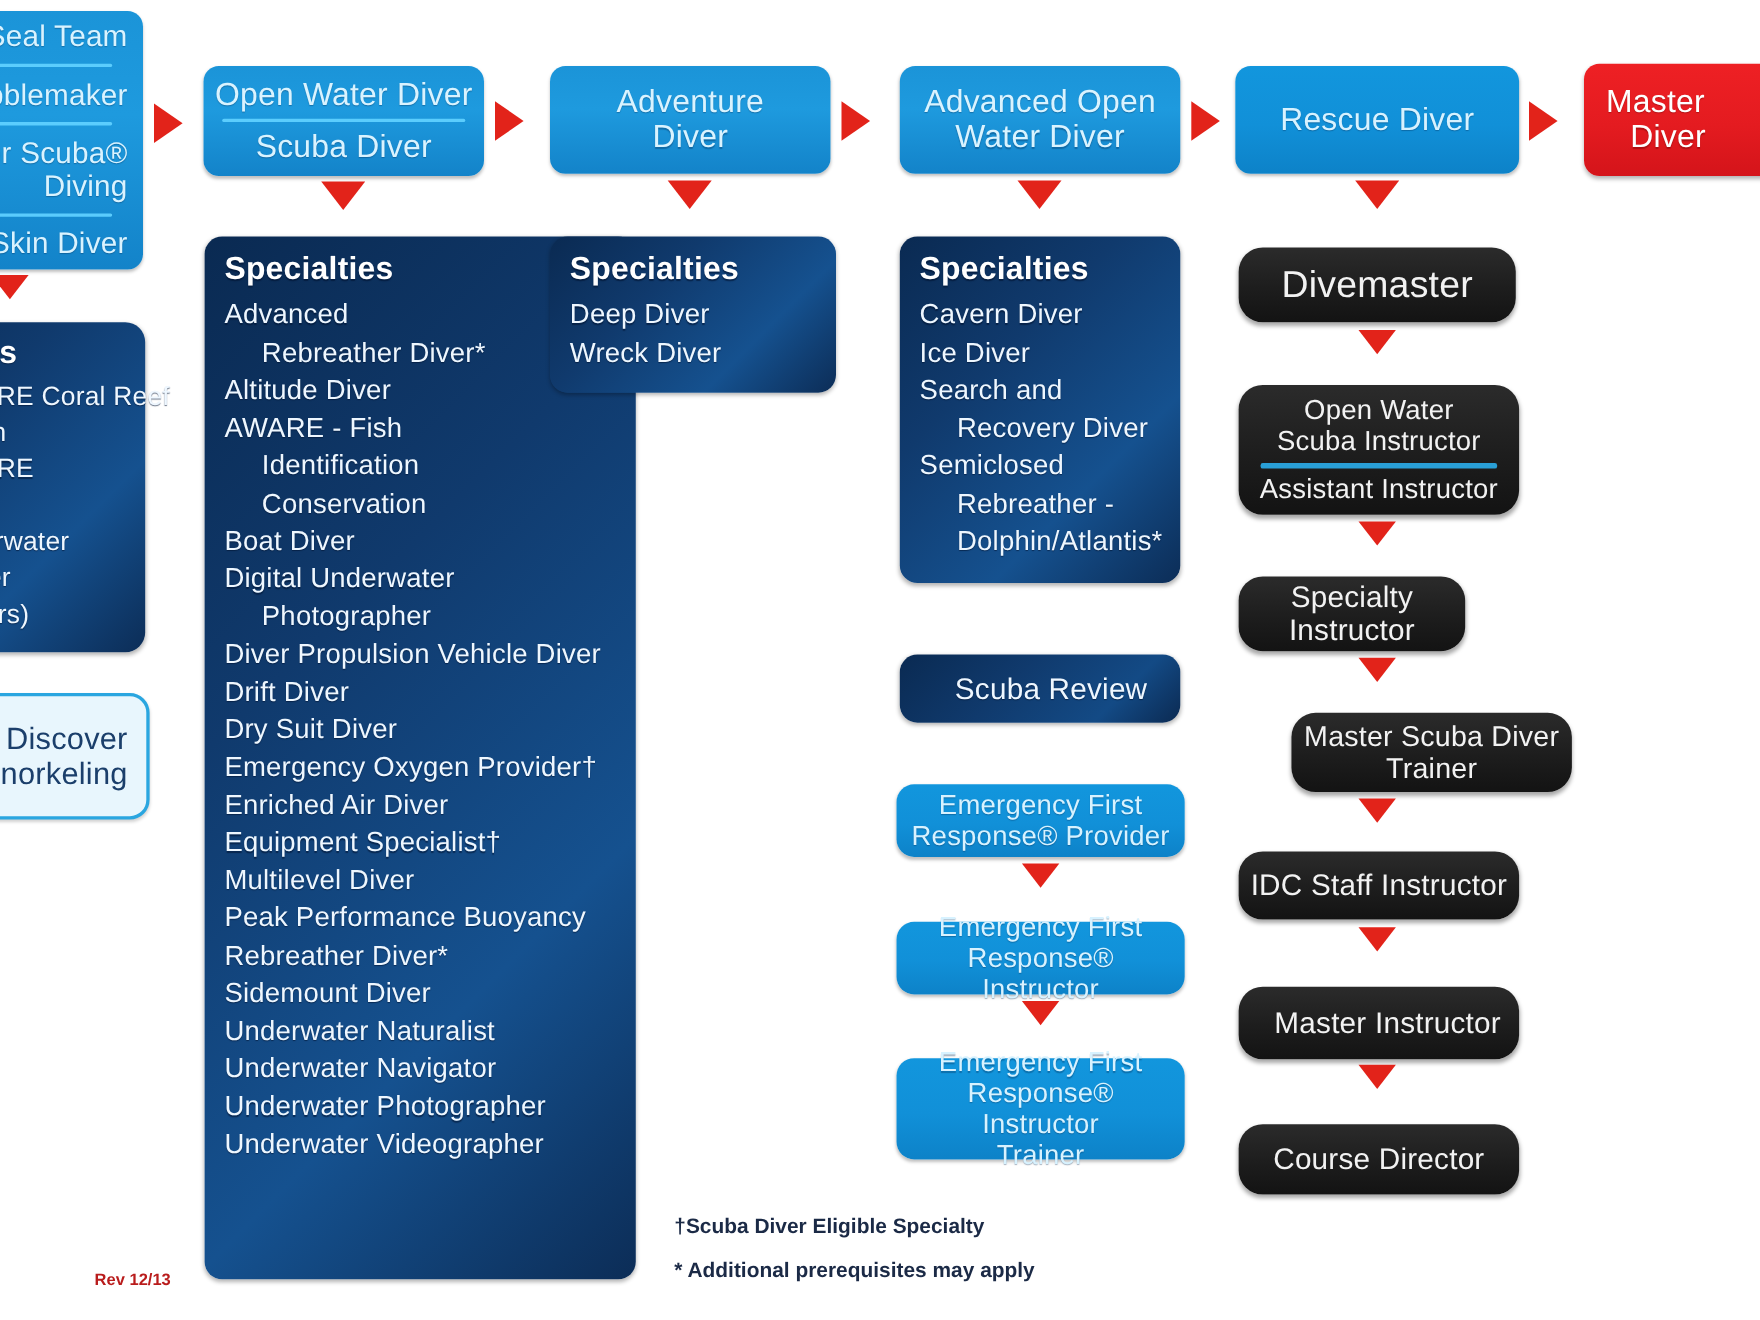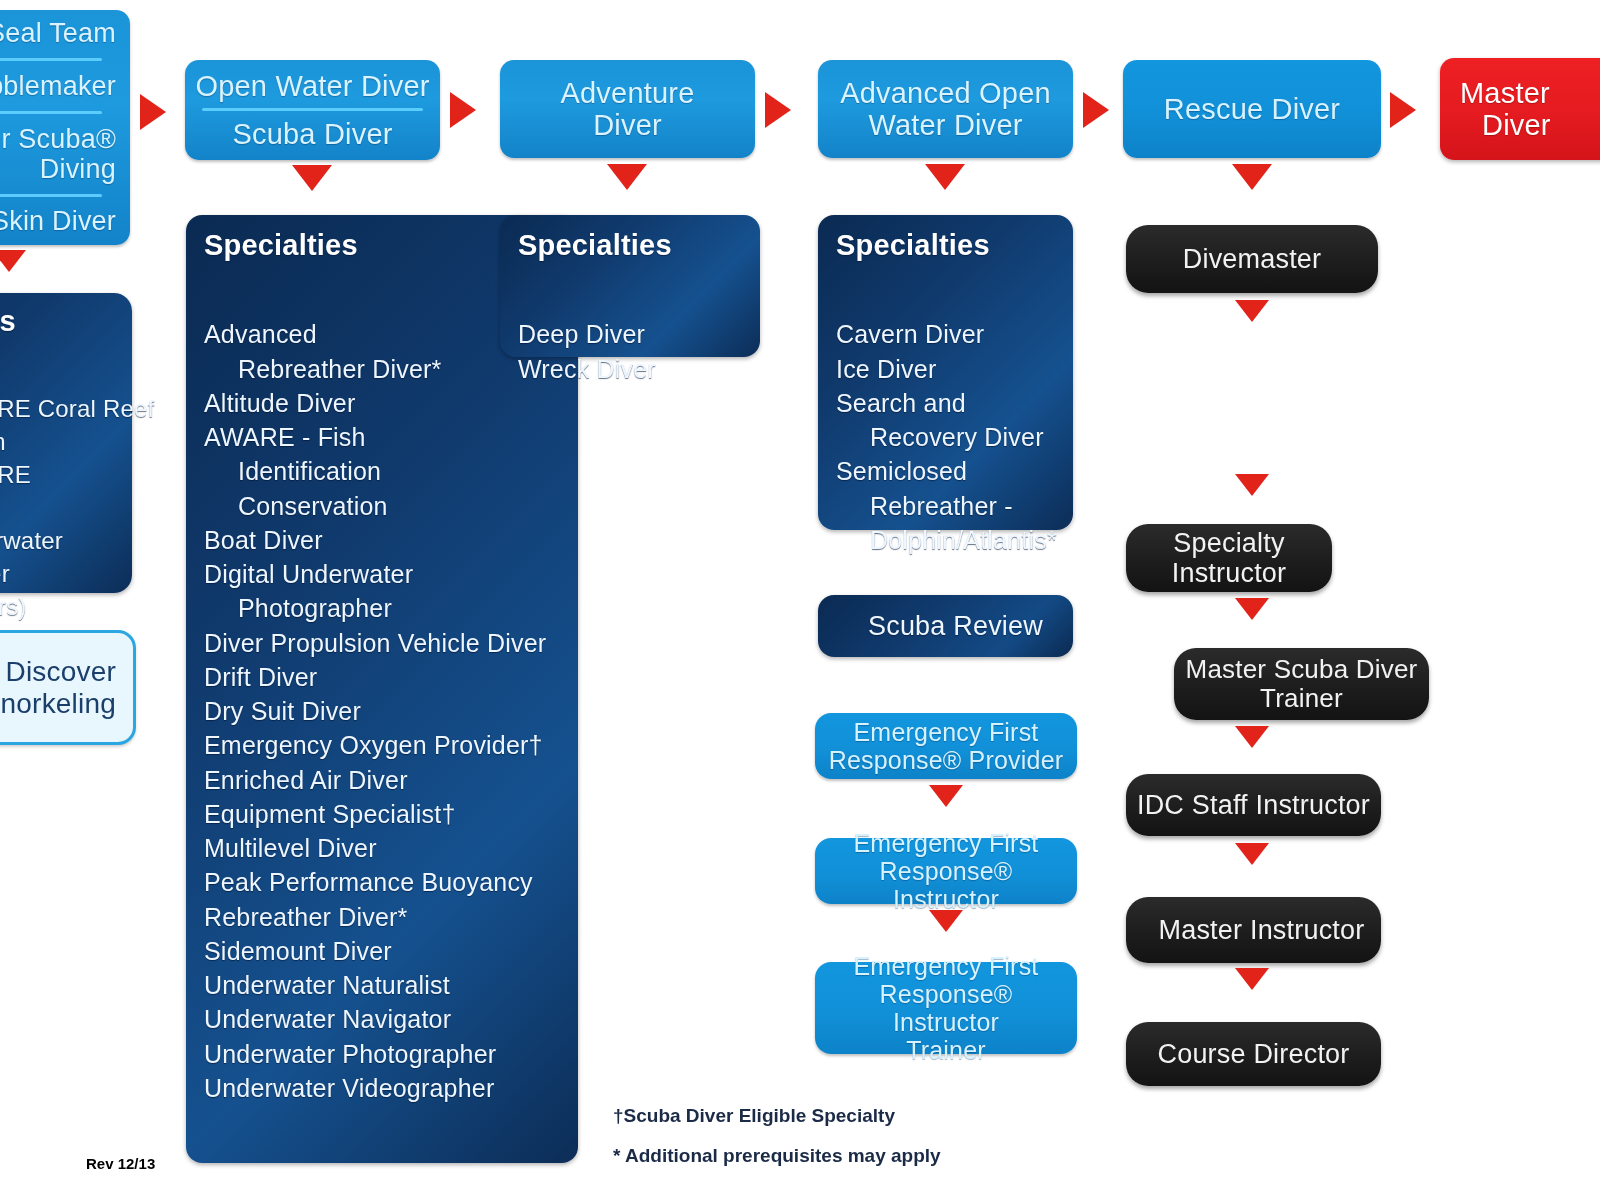--- a/index.html
+++ b/index.html
@@ -33,21 +33,21 @@
     box-shadow:0 2px 3px rgba(0,0,0,.25);
     color:#d7f2ff;
     text-shadow:0 1px 1px rgba(0,40,80,.35);
   }
   
   .navy{
     background:linear-gradient(135deg,#0a2a52 0%,#103a6d 35%,#15518f 70%,#0c2d57 100%);
     box-shadow:0 2px 4px rgba(0,0,0,.3);
     color:#eef7ff;
     text-shadow:0 1px 1px rgba(0,20,50,.6);
-    align-items:flex-start;justify-content:flex-start;text-align:left;gap:48px;
+    align-items:flex-start;justify-content:flex-start;text-align:left;
   }
   .navy-c{
     background:linear-gradient(135deg,#0a2a52 0%,#103a6d 40%,#134a85 75%,#0b2a52 100%);
     box-shadow:0 2px 4px rgba(0,0,0,.3);
     color:#eef7ff;text-shadow:0 1px 1px rgba(0,20,50,.6);padding-left:20px;
   }
   
   .black{
     background:linear-gradient(180deg,#2b2b2b 0%,#1d1d1d 55%,#131313 100%);
     box-shadow:0 3px 4px rgba(0,0,0,.35);
@@ -75,21 +75,21 @@
   .sp-list div{white-space:nowrap;}
   .ind{padding-left:34px;}
 
   
   .arr{position:absolute;width:0;height:0;}
   .arr-d{border-left:20px solid transparent;border-right:20px solid transparent;border-top:26px solid #e2231a;}
   .arr-r{border-top:18px solid transparent;border-bottom:18px solid transparent;border-left:26px solid #e2231a;}
   .arr-sm-d{border-left:17px solid transparent;border-right:17px solid transparent;border-top:22px solid #e2231a;}
 
   .foot{position:absolute;color:#1b2a46;font-weight:700;}
-  .rev{position:absolute;color:#000000;font-weight:700;font-size:15px;}
+  .rev{position:absolute;color:#b91c1c;font-weight:700;font-size:15px;}
 </style>
 </head>
 <body>
 
 <div id="chart">
 
   <div class="box blue" style="left:-150px;top:10px;width:280px;height:235px;padding:6px 10px;justify-content:space-around;">
     <div style="font-size:27px;width:100%;text-align:right;padding-right:8px;">Seal Team</div>
     <div class="sep"></div>
     <div style="font-size:27px;width:100%;text-align:right;padding-right:8px;">Bubblemaker</div>
@@ -218,24 +218,30 @@
     <div style="font-size:25px;">Trainer</div>
   </div>
 
   <div class="box blue-solid" style="left:1123px;top:60px;width:258px;height:98px;border-radius:14px;">
     <div style="font-size:29px;">Rescue Diver</div>
   </div>
   <div class="arr arr-r" style="left:1390px;top:92px;"></div>
   <div class="arr arr-d" style="left:1232px;top:164px;"></div>
 
   <div class="box black" style="left:1126px;top:225px;width:252px;height:68px;">
-    <div style="font-size:27px;">Divemaster</div>
+    <div style="font-size:34px;">Divemaster</div>
   </div>
   <div class="arr arr-sm-d" style="left:1235px;top:300px;"></div>
 
+  <div class="box black" style="left:1126px;top:350px;width:255px;height:118px;padding:4px 8px;">
+    <div style="font-size:25px;">Open Water</div>
+    <div style="font-size:25px;">Scuba Instructor</div>
+    <div class="sep" style="width:90%;height:5px;background:#2aa6e0;margin:6px auto 5px;"></div>
+    <div style="font-size:25px;">Assistant Instructor</div>
+  </div>
   <div class="arr arr-sm-d" style="left:1235px;top:474px;"></div>
 
   <div class="box black" style="left:1126px;top:524px;width:206px;height:68px;">
     <div style="font-size:27px;">Specialty Instructor</div>
   </div>
   <div class="arr arr-sm-d" style="left:1235px;top:598px;"></div>
 
   <div class="box black" style="left:1174px;top:648px;width:255px;height:72px;padding:2px 6px;">
     <div style="font-size:26px;">Master Scuba Diver</div>
     <div style="font-size:26px;">Trainer</div>

